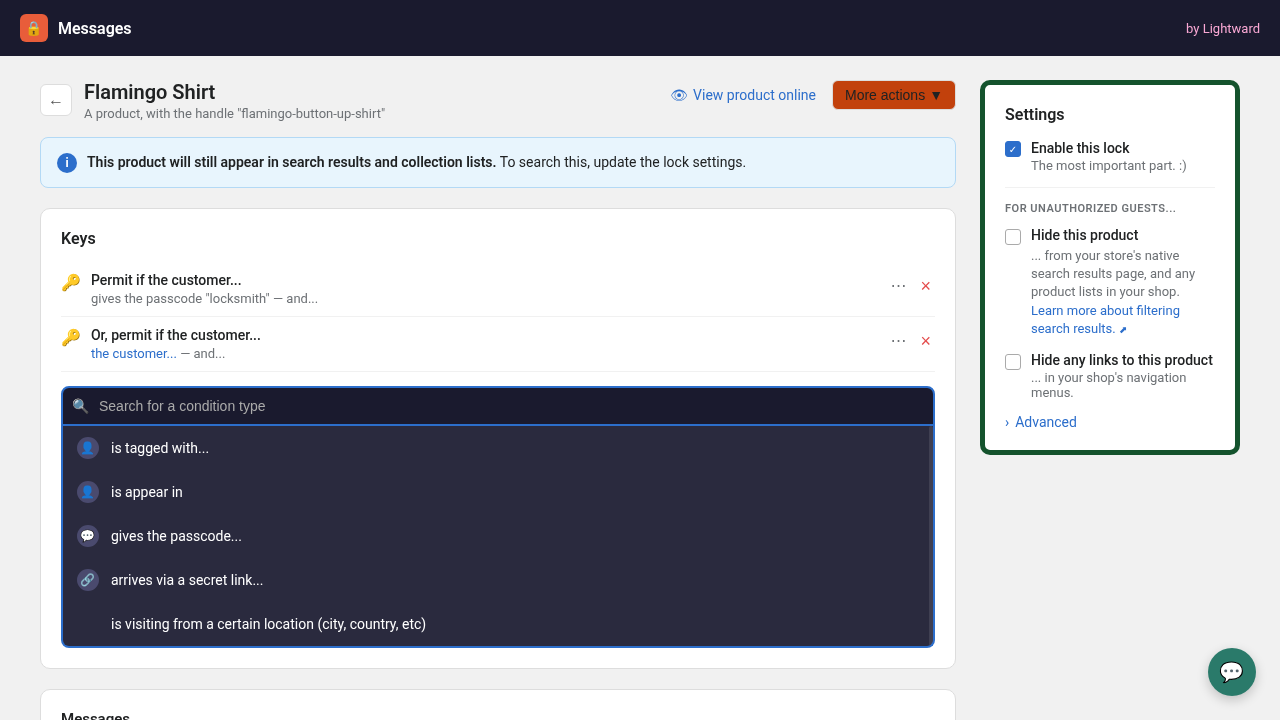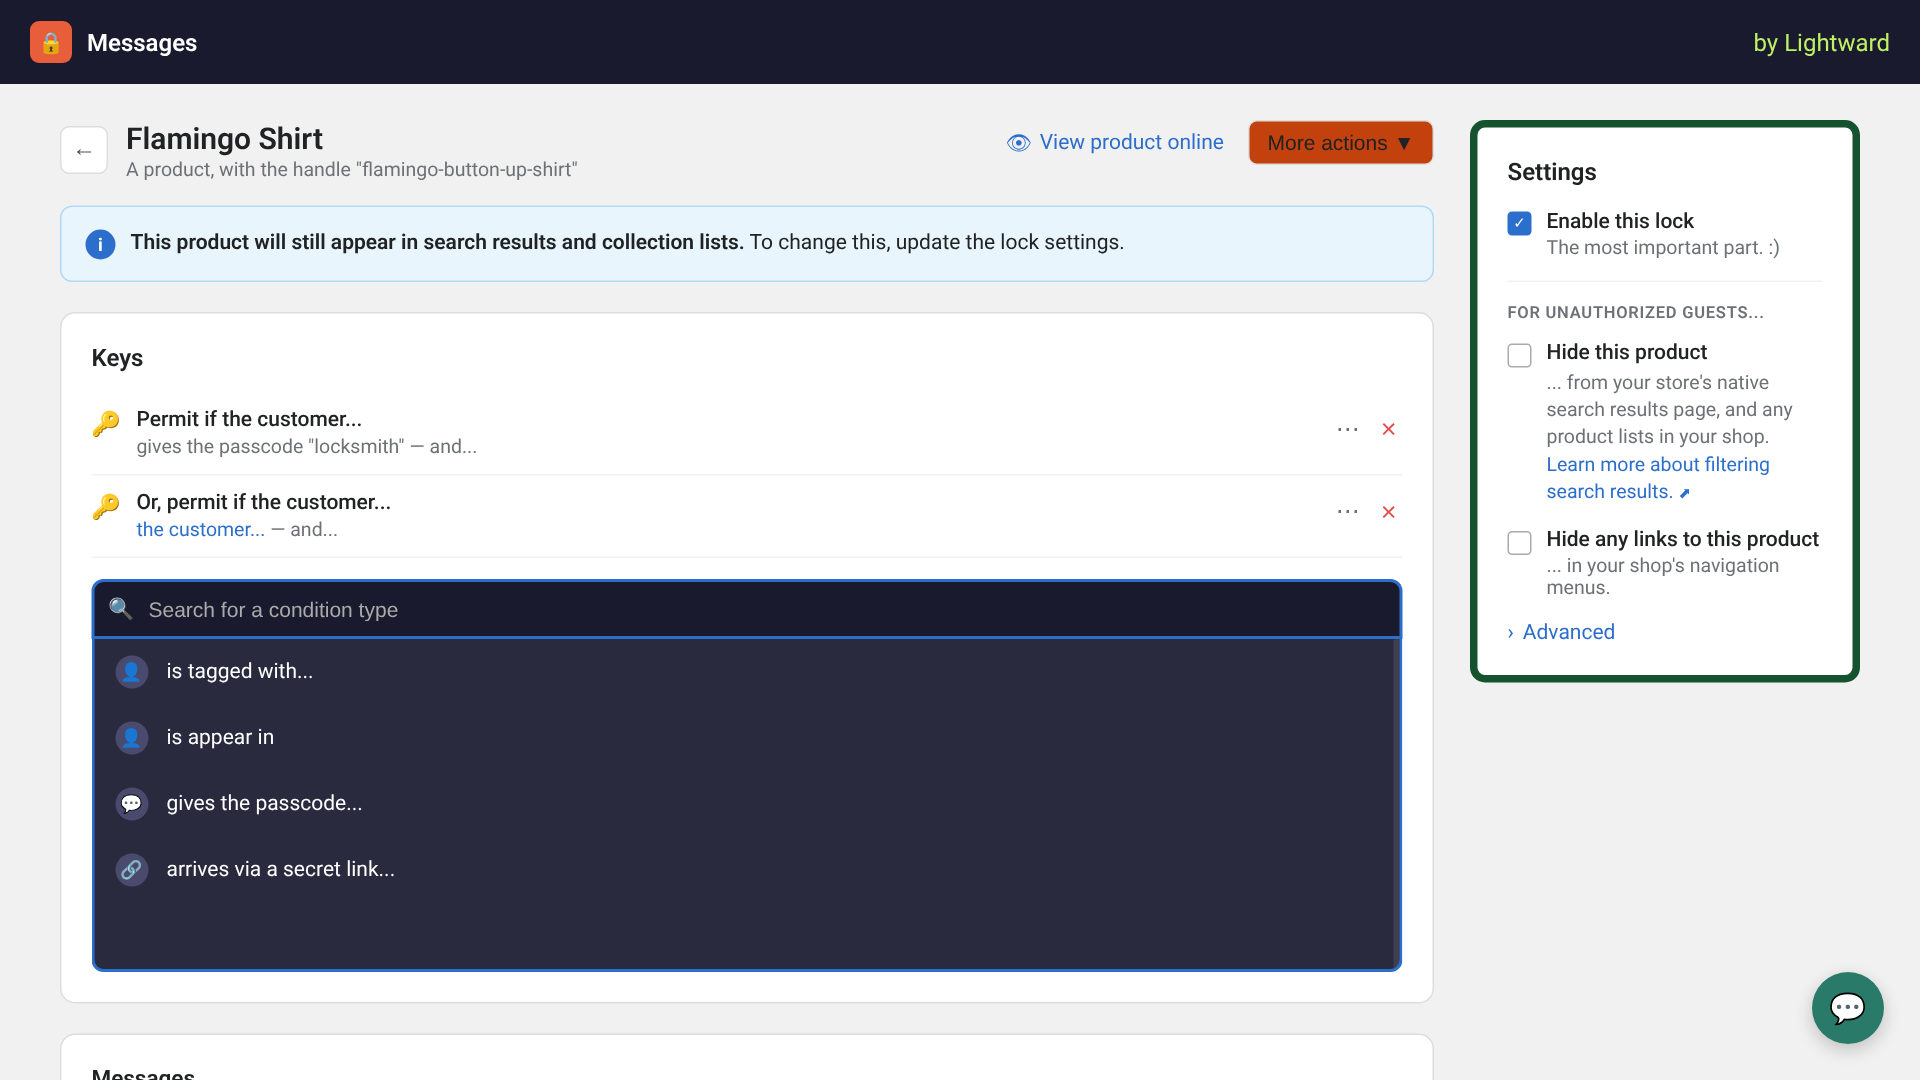--- a/index.html
+++ b/index.html
@@ -35,22 +35,22 @@
       justify-content: center;
       color: white;
       font-size: 14px;
     }
     .header-title {
       color: white;
       font-size: 16px;
       font-weight: 600;
     }
     .header-right {
-      color: #bef264;
-      font-size: 16px;
+      color: #f9a8d4;
+      font-size: 13px;
     }
 
     
     .main-content {
       display: flex;
       padding: 24px 40px;
       gap: 24px;
       max-width: 1280px;
       margin: 0 auto;
     }
@@ -454,21 +454,21 @@
           <span>More actions</span>
           <span>▼</span>
         </button>
       </div>
     </div>
 
     <div class="info-banner">
       <div class="info-icon">i</div>
       <div class="info-text">
         <strong>This product will still appear in search results and collection lists.</strong>
-        <span> To change this, update the lock settings.</span>
+        <span> To search this, update the lock settings.</span>
       </div>
     </div>
 
     <div class="card">
       <div class="card-title">Keys</div>
 
       <div class="key-item">
         <span class="key-icon">🔑</span>
         <div class="key-content">
           <div class="key-label">Permit if the customer...</div>
@@ -515,20 +515,21 @@
           <div class="dropdown-item">
             <div class="dropdown-item-icon">💬</div>
             <span>gives the passcode...</span>
           </div>
           <div class="dropdown-item">
             <div class="dropdown-item-icon">🔗</div>
             <span>arrives via a secret link...</span>
           </div>
           <div class="dropdown-item">
             <div class="dropdown-item-icon" style="background:transparent;"></div>
+            <span>is visiting from a certain location (city, country, etc)</span>
           </div>
           <div class="dropdown-scrollbar"></div>
         </div>
       </div>
 
     </div>
 
     <div class="card messages-section">
       <div class="messages-title">Messages</div>
 

